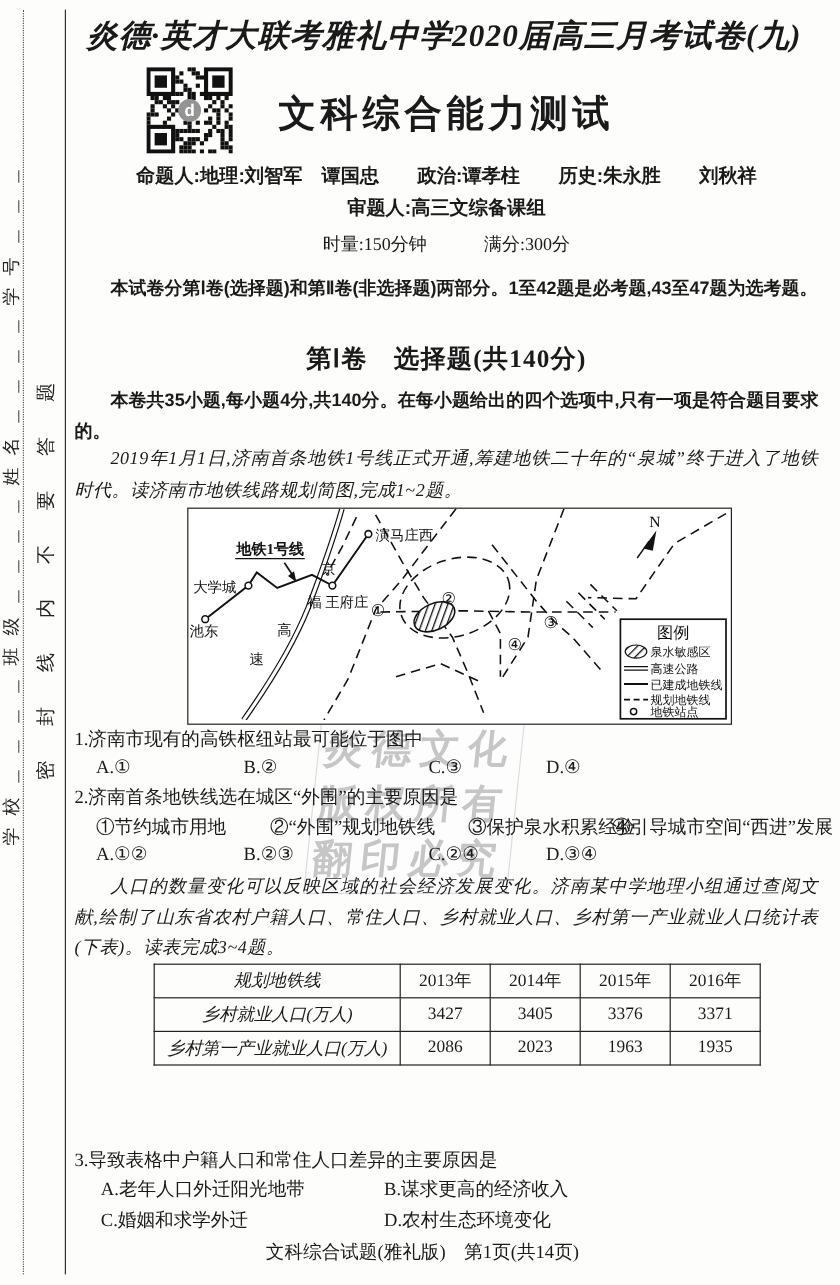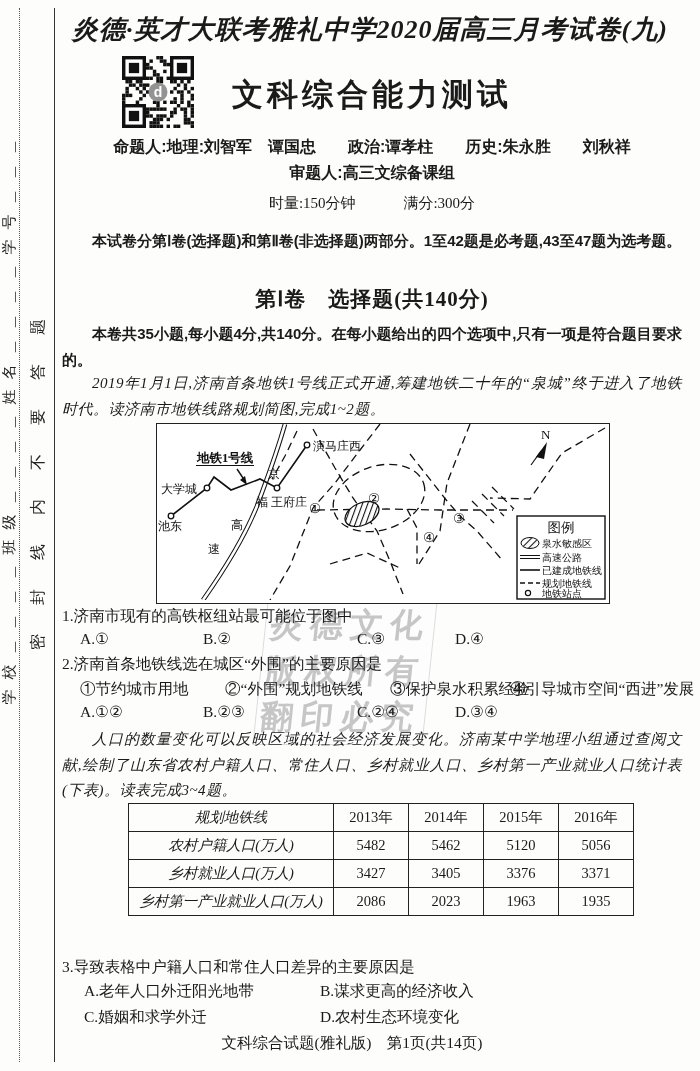--- a/index.html
+++ b/index.html
@@ -332,27 +332,20 @@
 <table class="abs ptable fg">
   <tbody>
       <tr>
     <th class="c0">规划地铁线</th>
     <th class="cy">2013年</th>
     <th class="cy">2014年</th>
     <th class="cy">2015年</th>
     <th class="cy">2016年</th>
   </tr>
   <tr>
-    <td class="c0">农村户籍人口(万人)</td>
-    <td>5482</td>
-    <td>5462</td>
-    <td>5120</td>
-    <td>5056</td>
-  </tr>
-  <tr>
     <td class="c0">乡村就业人口(万人)</td>
     <td>3427</td>
     <td>3405</td>
     <td>3376</td>
     <td>3371</td>
   </tr>
   <tr>
     <td class="c0">乡村第一产业就业人口(万人)</td>
     <td>2086</td>
     <td>2023</td>

